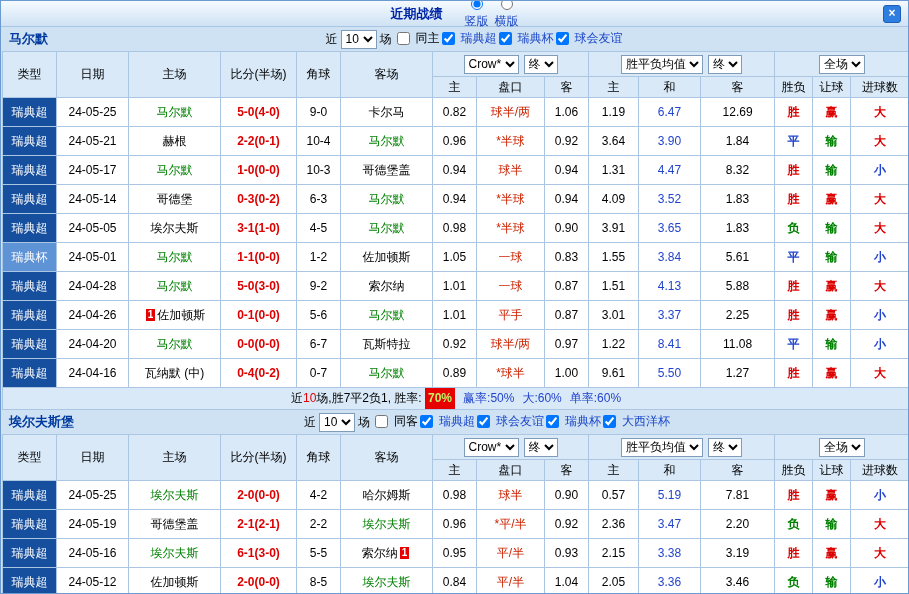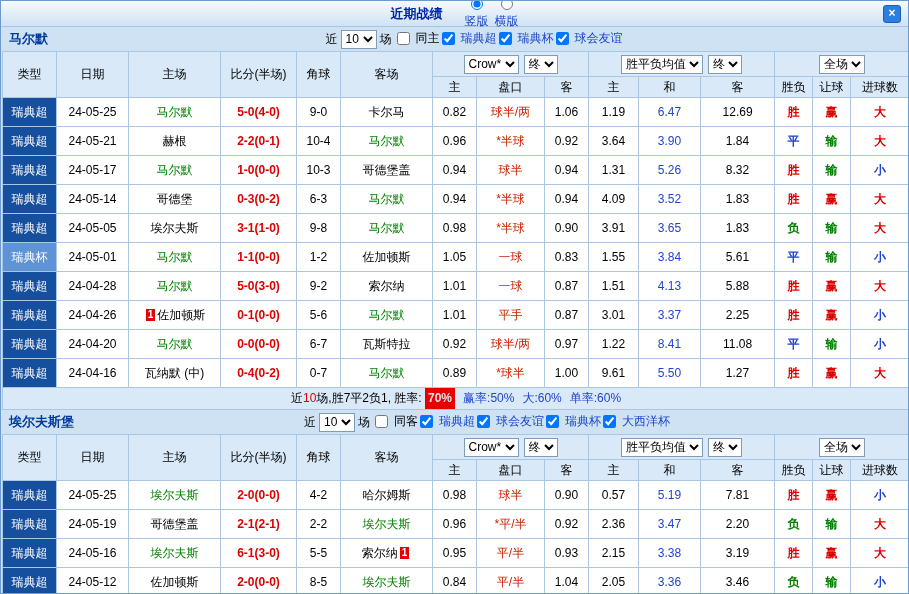--- a/index.html
+++ b/index.html
@@ -66,21 +66,21 @@
   .score   { color: #dd0000; font-weight: bold; }
   .res     { font-weight: bold; }
 
   .card {
     display: inline-block; background: #e60000; color: #fff;
     font-size: 10px; line-height: 12px; padding: 0 2px; margin: 0 2px;
     font-weight: bold; vertical-align: middle;
   }
 
   .summary-row td { height: 22px; background: #d9e9f8; }
-  .rate-badge { background: #e80000; color: #e5e5e5; padding: 8px 3px; font-weight: bold; }
+  .rate-badge { background: #e80000; color: #bef264; padding: 8px 3px; font-weight: bold; }
   .sum-red { color: #dd0000; }
   .sum-blue { color: #2244cc; margin-left: 8px; }
 </style>
 </head>
 <body>
 
 <div class="panel">
 
   <div class="titlebar">
     <span class="title">近期战绩</span>
@@ -214,21 +214,21 @@
           <td class="league">瑞典超</td>
           <td>24-05-17</td>
           <td class="team c-green"><span>马尔默</span></td>
           <td class="score">1-0(0-0)</td>
           <td>10-3</td>
           <td class="team"><span>哥德堡盖</span></td>
           <td>0.94</td>
           <td class="c-hcap">球半</td>
           <td>0.94</td>
           <td>1.31</td>
-          <td class="c-blue">5.26</td>
+          <td class="c-blue">4.47</td>
           <td>8.32</td>
           <td class="c-red res">胜</td>
           <td class="c-green res">输</td>
           <td class="c-blue res">小</td>
         </tr>
         <tr>
           <td class="league">瑞典超</td>
           <td>24-05-14</td>
           <td class="team"><span>哥德堡</span></td>
           <td class="score">0-3(0-2)</td>
@@ -242,21 +242,21 @@
           <td>1.83</td>
           <td class="c-red res">胜</td>
           <td class="c-red res">赢</td>
           <td class="c-red res">大</td>
         </tr>
         <tr>
           <td class="league">瑞典超</td>
           <td>24-05-05</td>
           <td class="team"><span>埃尔夫斯</span></td>
           <td class="score">3-1(1-0)</td>
-          <td>9-8</td>
+          <td>4-5</td>
           <td class="team c-green"><span>马尔默</span></td>
           <td>0.98</td>
           <td class="c-hcap">*半球</td>
           <td>0.90</td>
           <td>3.91</td>
           <td class="c-blue">3.65</td>
           <td>1.83</td>
           <td class="c-green res">负</td>
           <td class="c-green res">输</td>
           <td class="c-red res">大</td>

